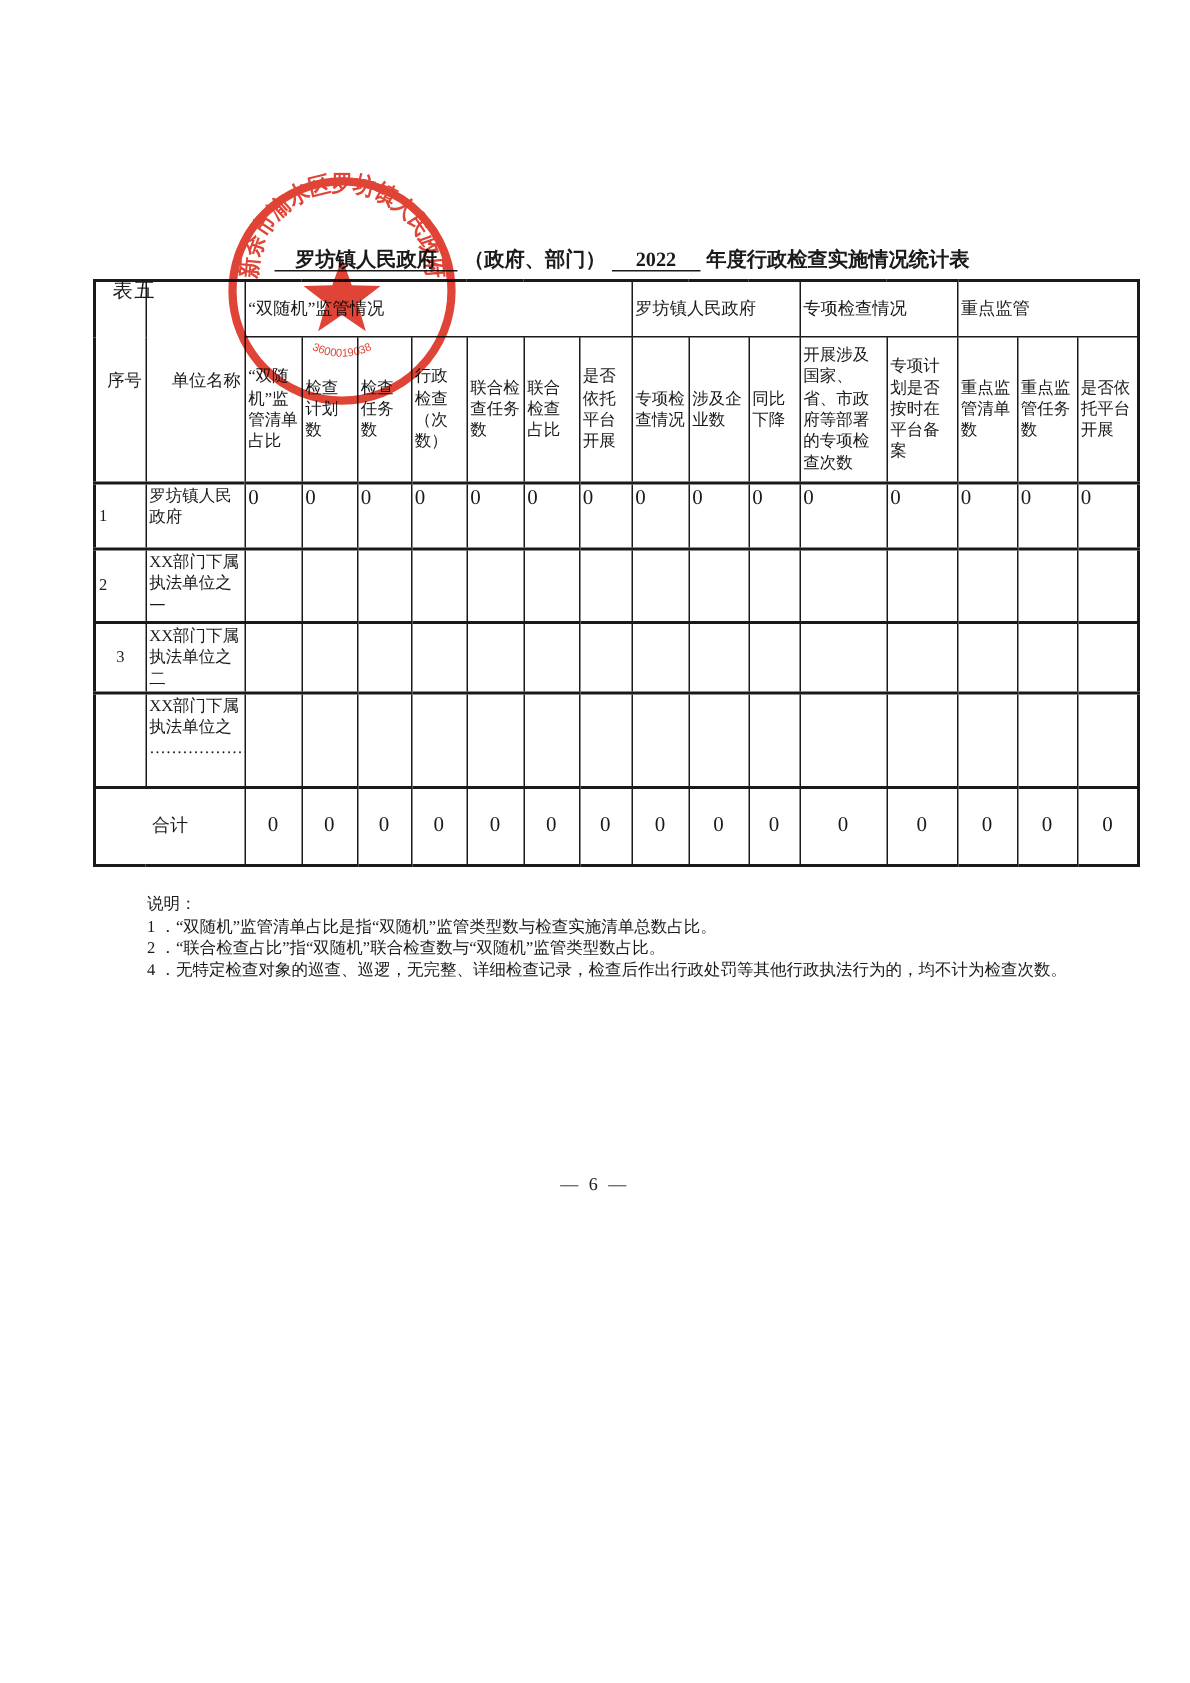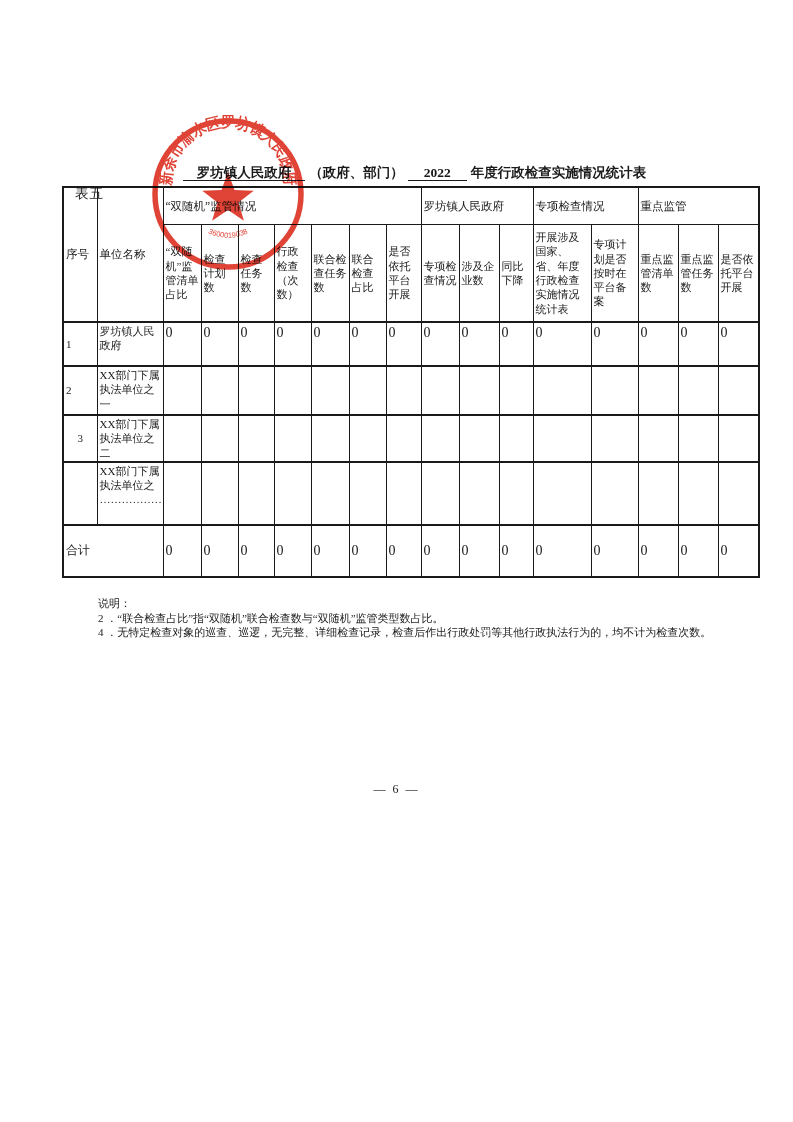--- a/index.html
+++ b/index.html
@@ -22,31 +22,31 @@
     width:696px;font-size:11px;
   }
   table.stat td{
     border:1px solid #1a1a1a;border-top-width:2px;border-bottom-width:2px;
     padding:1px 2px;vertical-align:middle;word-break:break-all;line-height:1.3;
     overflow:hidden;
   }
   table.stat{border:2px solid #1a1a1a;}
   tr.grp-row td{height:34px;font-size:11.5px;border-bottom-width:1px;}
   tr.sub-row td{height:94px;border-top-width:1px;}
-  td.corner{font-size:11.5px;}
+  td.corner{font-size:11.5px;text-align:right;}
   tr.body-row td{vertical-align:top;}
   tr.body-row td.num{vertical-align:middle;}
   td.name{white-space:pre-line;}
   td.val{font-size:14px;font-family:"Liberation Serif","DejaVu Serif",serif;padding-left:3px;}
   tr.r1 td{height:40px;}
   tr.r2 td{height:45px;}
   tr.r3 td{height:38px;}
   tr.r3 td.num{text-align:center;}
   tr.r4 td{height:59px;}
-  tr.total-row td{height:48px;vertical-align:middle;}
+  tr.total-row td{height:48px;vertical-align:middle;text-align:center;}
   tr.total-row td.tlabel{font-size:12px;}
 
   .notes{
     position:absolute;left:62px;top:596px;width:730px;
     font-size:11px;line-height:14.6px;
   }
   .notes p{margin:0;text-indent:36px;}
 
   .page-number{
     position:absolute;top:782px;left:0;width:793px;text-align:center;font-size:12px;
@@ -100,21 +100,21 @@
     <td>“双随机”监管清单占比</td>
     <td>检查计划数</td>
     <td>检查任务数</td>
     <td>行政检查（次数）</td>
     <td>联合检查任务数</td>
     <td>联合检查占比</td>
     <td>是否依托平台开展</td>
     <td>专项检查情况</td>
     <td>涉及企业数</td>
     <td>同比下降</td>
-    <td>开展涉及国家、省、年度行政检查实施情况统计表</td>
+    <td>开展涉及国家、省、市政府等部署的专项检查次数</td>
     <td>专项计划是否按时在平台备案</td>
     <td>重点监管清单数</td>
     <td>重点监管任务数</td>
     <td>是否依托平台开展</td>
   </tr>
 
   <tr class="body-row r1">
     <td class="num">1</td>
     <td class="name">罗坊镇人民政府</td>
     <td class="val">0</td>
@@ -211,20 +211,21 @@
     <td class="val">0</td>
     <td class="val">0</td>
     <td class="val">0</td>
     <td class="val">0</td>
   </tr>
 </tbody>
   </table>
 
 <div class="notes">
   <p>说明：</p>
+  <p>1 ．“双随机”监管清单占比是指“双随机”监管类型数与检查实施清单总数占比。</p>
   <p>2 ．“联合检查占比”指“双随机”联合检查数与“双随机”监管类型数占比。</p>
   <p>4 ．无特定检查对象的巡查、巡逻，无完整、详细检查记录，检查后作出行政处罚等其他行政执法行为的，均不计为检查次数。</p>
 </div>
 
 <div class="page-number">— 6 —</div>
 
 <svg class="seal" viewBox="0 0 160 160">
   <defs>
     <path id="sealTopArc" d="M 22.2,74 A 57 57 0 1 1 135.8,74" fill="none"></path>
     <path id="sealBottomArc" d="M 37.7,94 A 44 44 0 0 0 120.3,94" fill="none"></path>

